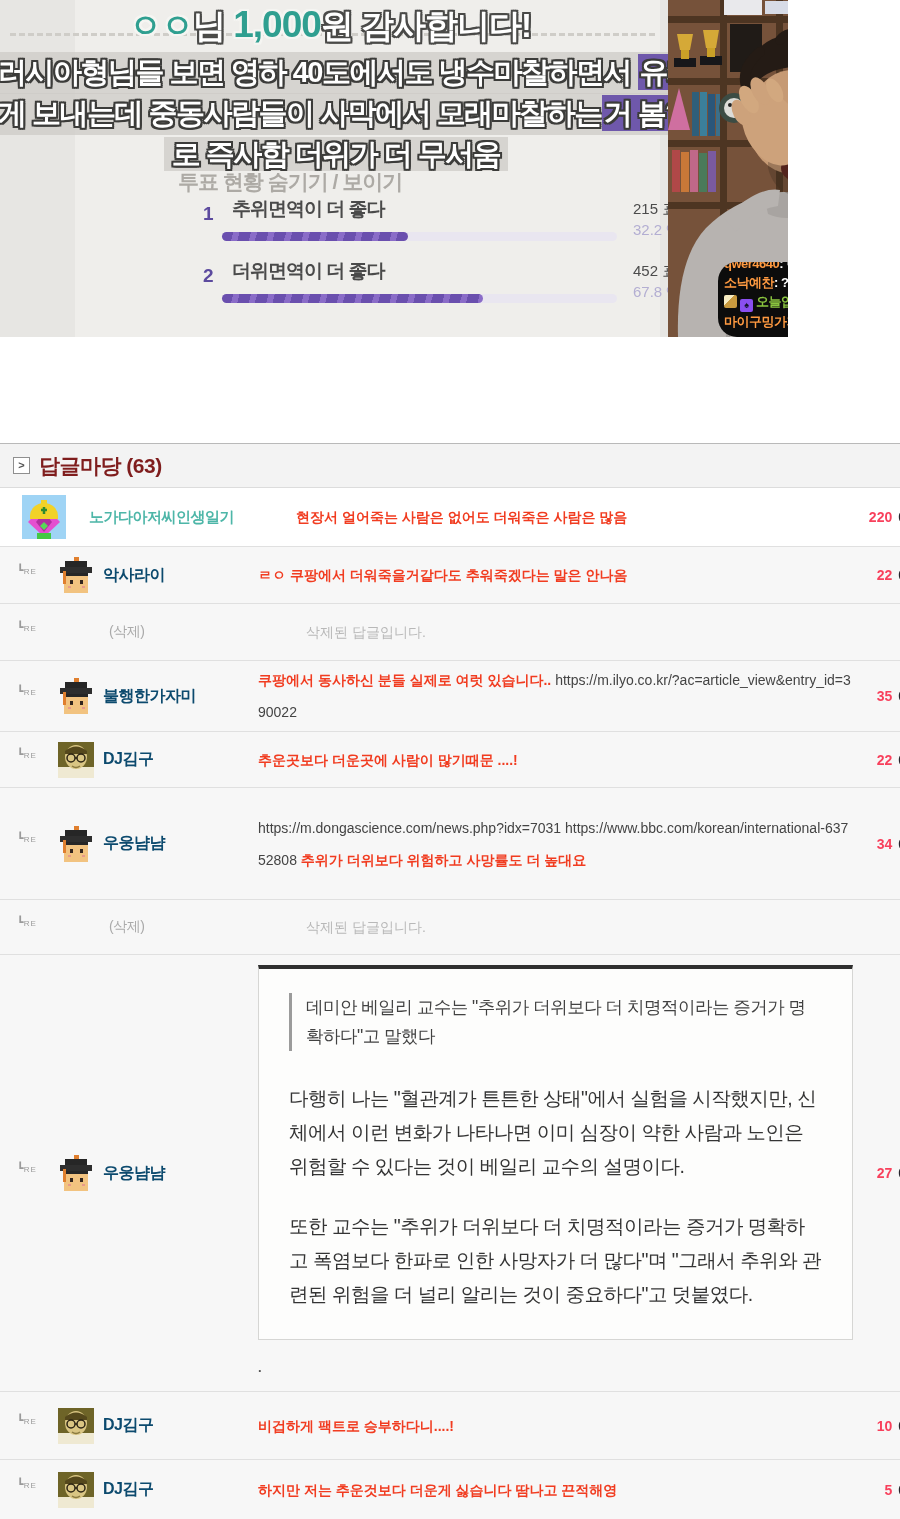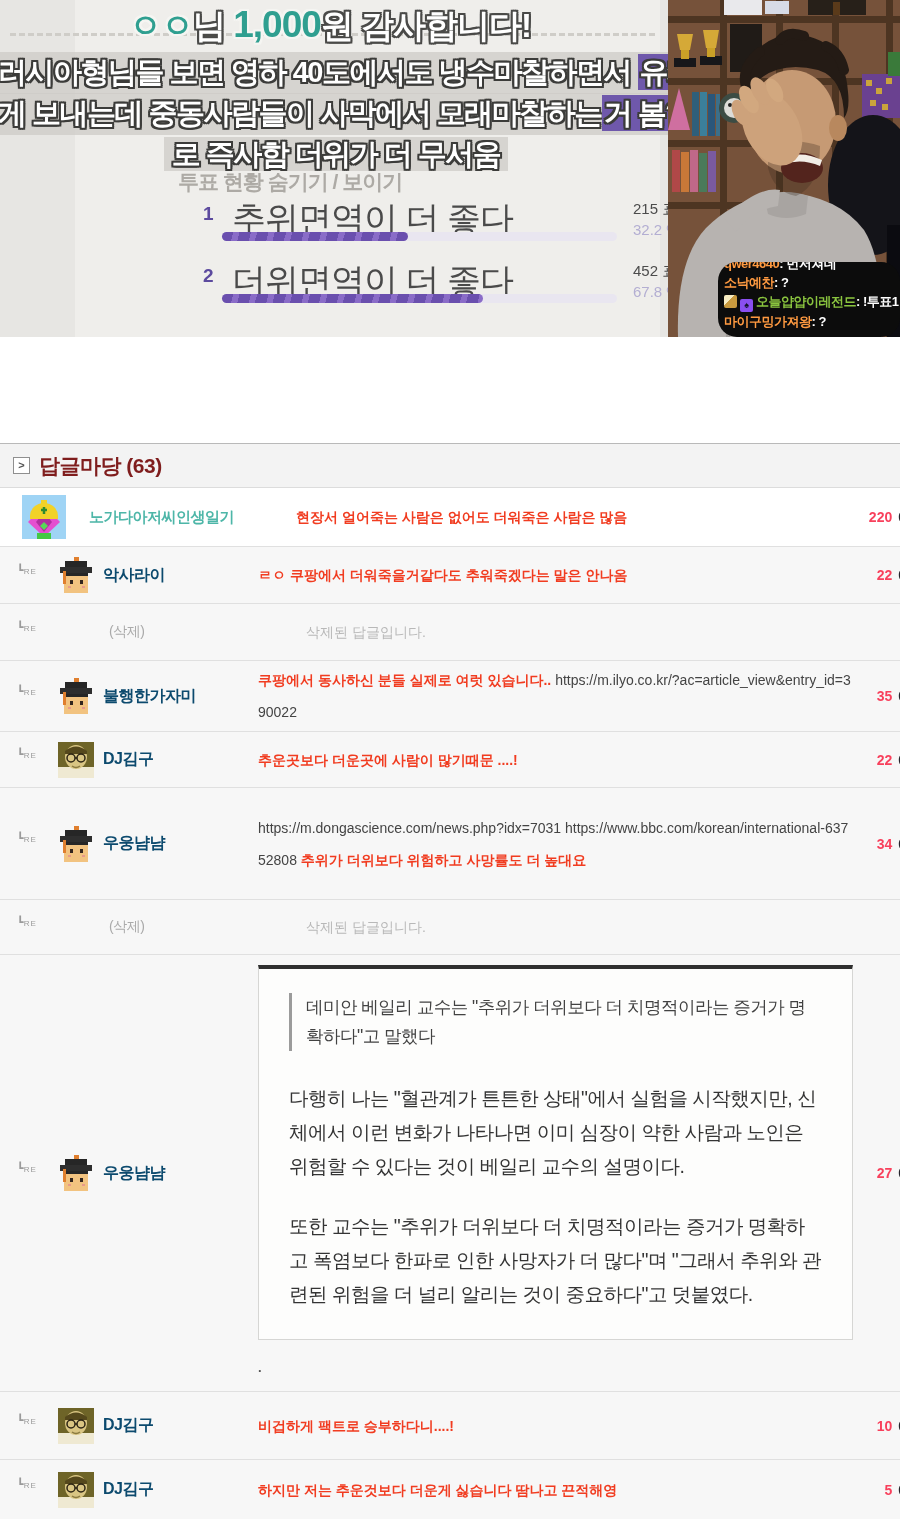--- a/index.html
+++ b/index.html
@@ -1,20 +1,20 @@
 <!DOCTYPE html>
 <html><head>
 <meta charset="utf-8">
 <style>
   html,body{margin:0;padding:0;}
   body{width:900px;height:1519px;position:relative;overflow:hidden;background:#fff;
        font-family:"Liberation Sans","DejaVu Sans",sans-serif;}
 
   
-  .stream{position:absolute;left:0;top:0;width:900px;height:337px;background:#e7e6e3;overflow:hidden;}
+  .stream{position:absolute;left:0;top:0;width:788px;height:337px;background:#e7e6e3;overflow:hidden;}
   .stream-panel{position:absolute;left:75px;top:0;width:585px;height:337px;background:#efeeeb;}
   .dash-line{position:absolute;left:10px;top:33px;width:645px;border-top:3px dashed #cscfc9;border-top-color:#cuc;border-top:3px dashed #cfcdc8;}
   .donation{position:absolute;left:0;top:4px;width:660px;text-align:center;white-space:nowrap;
             font-size:33px;font-weight:bold;color:#fff;letter-spacing:-1px;
             text-shadow:-2px -2px 0 #4a4a48,2px -2px 0 #4a4a48,-2px 2px 0 #4a4a48,2px 2px 0 #4a4a48,0 -2px 0 #4a4a48,0 2px 0 #4a4a48,-2px 0 0 #4a4a48,2px 0 0 #4a4a48;}
   .donation .teal{color:#2f9f90;
             text-shadow:-2px -2px 0 #f5f5f2,2px -2px 0 #f5f5f2,-2px 2px 0 #f5f5f2,2px 2px 0 #f5f5f2,0 -2px 0 #f5f5f2,0 2px 0 #f5f5f2,-2px 0 0 #f5f5f2,2px 0 0 #f5f5f2;}
   .donation .amount{font-size:37px;}
   .sub{position:absolute;white-space:nowrap;font-size:29px;font-weight:bold;color:#fff;letter-spacing:-1.5px;
        background:rgba(205,203,199,.75);padding:1px 6px;
@@ -22,21 +22,21 @@
   .sub .hl{background:#6f58ab;padding:2px 2px;}
   .sub1{left:-8px;top:52px;}
   .sub2{left:-8px;top:93px;}
   .sub3{left:0;top:134px;width:660px;text-align:center;background:none;}
   .sub3 span{background:rgba(205,203,199,.75);padding:1px 8px;text-align:center;}
   .poll-ghost{position:absolute;left:178px;top:168px;font-size:21px;font-weight:bold;color:#97948e;
               opacity:.75;filter:blur(.6px);letter-spacing:-1px;}
   .poll{position:absolute;left:0;top:0;width:660px;height:337px;}
   .poll-row{position:absolute;left:203px;width:450px;}
   .poll-num{position:absolute;left:0;top:3px;font-size:19px;font-weight:bold;color:#5c4a9e;}
-  .poll-label{position:absolute;left:29px;top:-4px;font-size:34px;color:#4a4a4a;letter-spacing:-1px;white-space:nowrap;}
+  .poll-label{position:absolute;left:29px;top:-4px;font-size:19px;color:#4a4a4a;letter-spacing:-1px;white-space:nowrap;font-weight:bold;}
   .poll-track{position:absolute;left:19px;top:32px;width:395px;height:9px;border-radius:5px;background:#e9e6f0;}
   .poll-fill{height:9px;border-radius:5px;background:repeating-linear-gradient(105deg,#6a4fae 0 11px,#8a6cc8 11px 17px);}
   .poll-votes{position:absolute;left:430px;top:0;font-size:15px;color:#4c4c4c;white-space:nowrap;}
   .poll-pct{position:absolute;left:430px;top:21px;font-size:15px;color:#b3aed2;white-space:nowrap;}
 
   
   .cam{position:absolute;left:668px;top:0;width:232px;height:337px;background:#76523a;overflow:hidden;}
   .cam svg{display:block;}
   .cam-strip{position:absolute;right:0;top:225px;width:13px;height:112px;background:#0b0b10;}
   .chat{position:absolute;left:50px;right:0;top:262px;height:75px;background:#0c0c0c;overflow:hidden;

